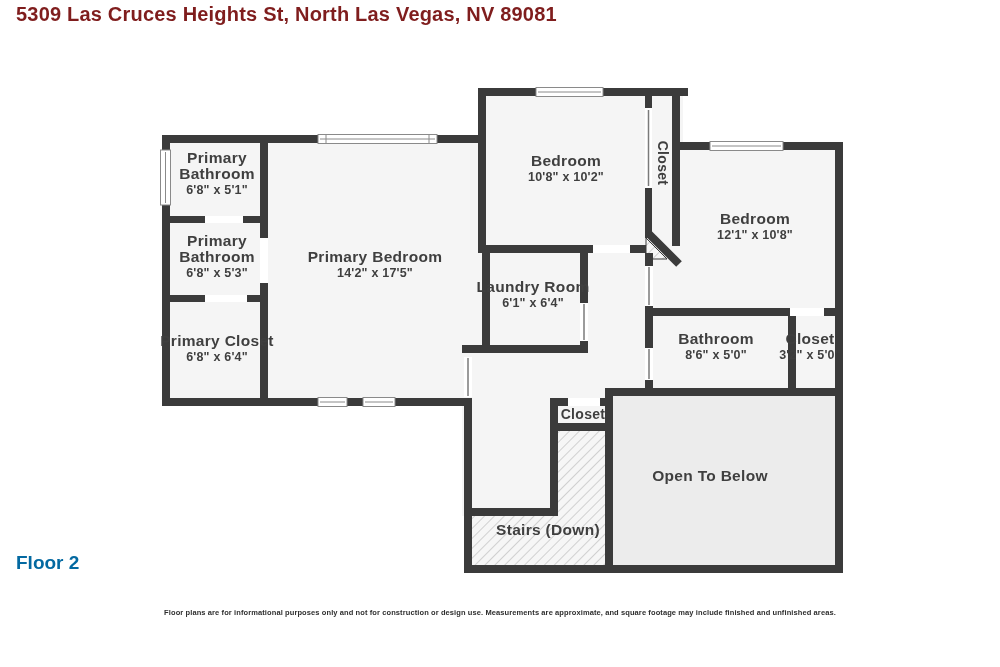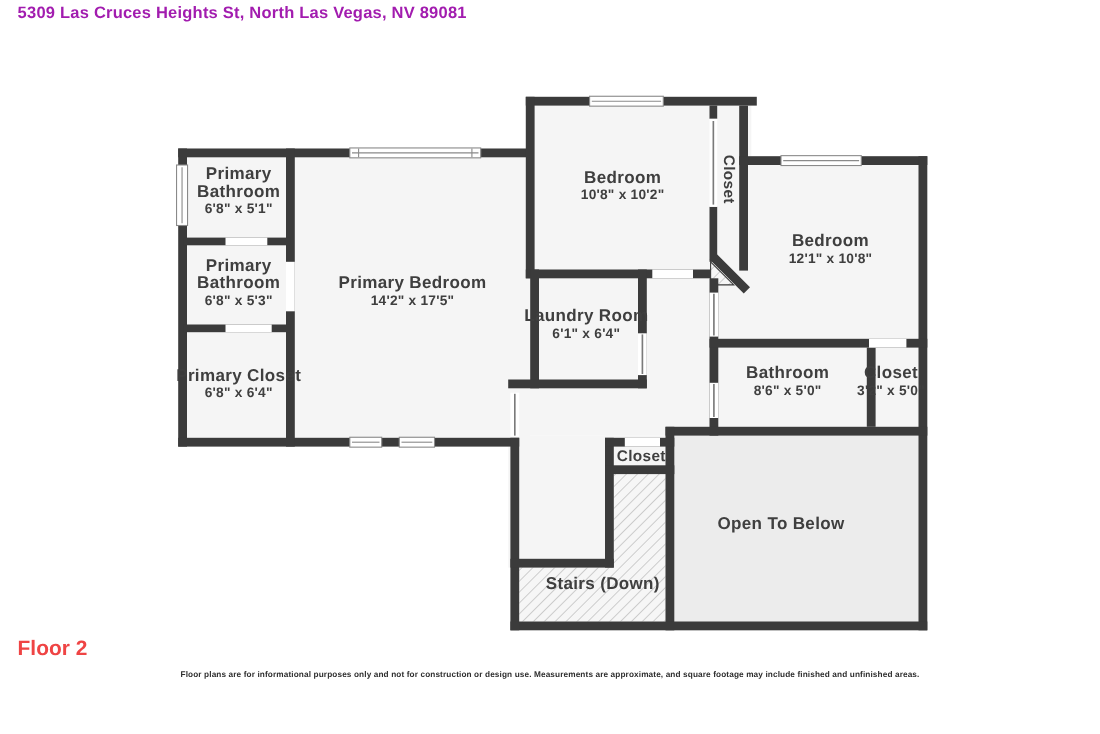--- a/index.html
+++ b/index.html
@@ -1,21 +1,21 @@
 <!DOCTYPE html>
 <html><head>
 <meta charset="utf-8">
 <style>
   html,body{margin:0;padding:0;background:#ffffff;}
   body{width:1000px;height:667px;position:relative;overflow:hidden;
        font-family:"Liberation Sans",sans-serif;}
-  .page-title{position:absolute;left:16px;top:3px;font-size:15px;font-weight:bold;
-              color:#a21caf;letter-spacing:.2px;}
-  .floor-label{position:absolute;left:16px;top:579px;font-size:19px;font-weight:bold;
-               color:#ef4444;}
+  .page-title{position:absolute;left:16px;top:3px;font-size:20px;font-weight:bold;
+              color:#7f1d1d;letter-spacing:.2px;}
+  .floor-label{position:absolute;left:16px;top:552px;font-size:19px;font-weight:bold;
+               color:#0369a1;}
   .disclaimer{position:absolute;left:0;top:608px;width:100%;text-align:center;
               font-size:7.5px;font-weight:bold;color:#2e2e2e;letter-spacing:.1px;}
   svg{position:absolute;left:0;top:0;}
   .wall{fill:#3b3b3b;}
   .room{fill:#f5f5f5;}
   .otb{fill:#ececec;}
   .gap{fill:#ffffff;}
   .win{fill:#ffffff;stroke:#8a8a8a;stroke-width:1;}
   .winline{stroke:#8a8a8a;stroke-width:1;}
   .leaf{stroke:#7a7a7a;stroke-width:1.5;}

